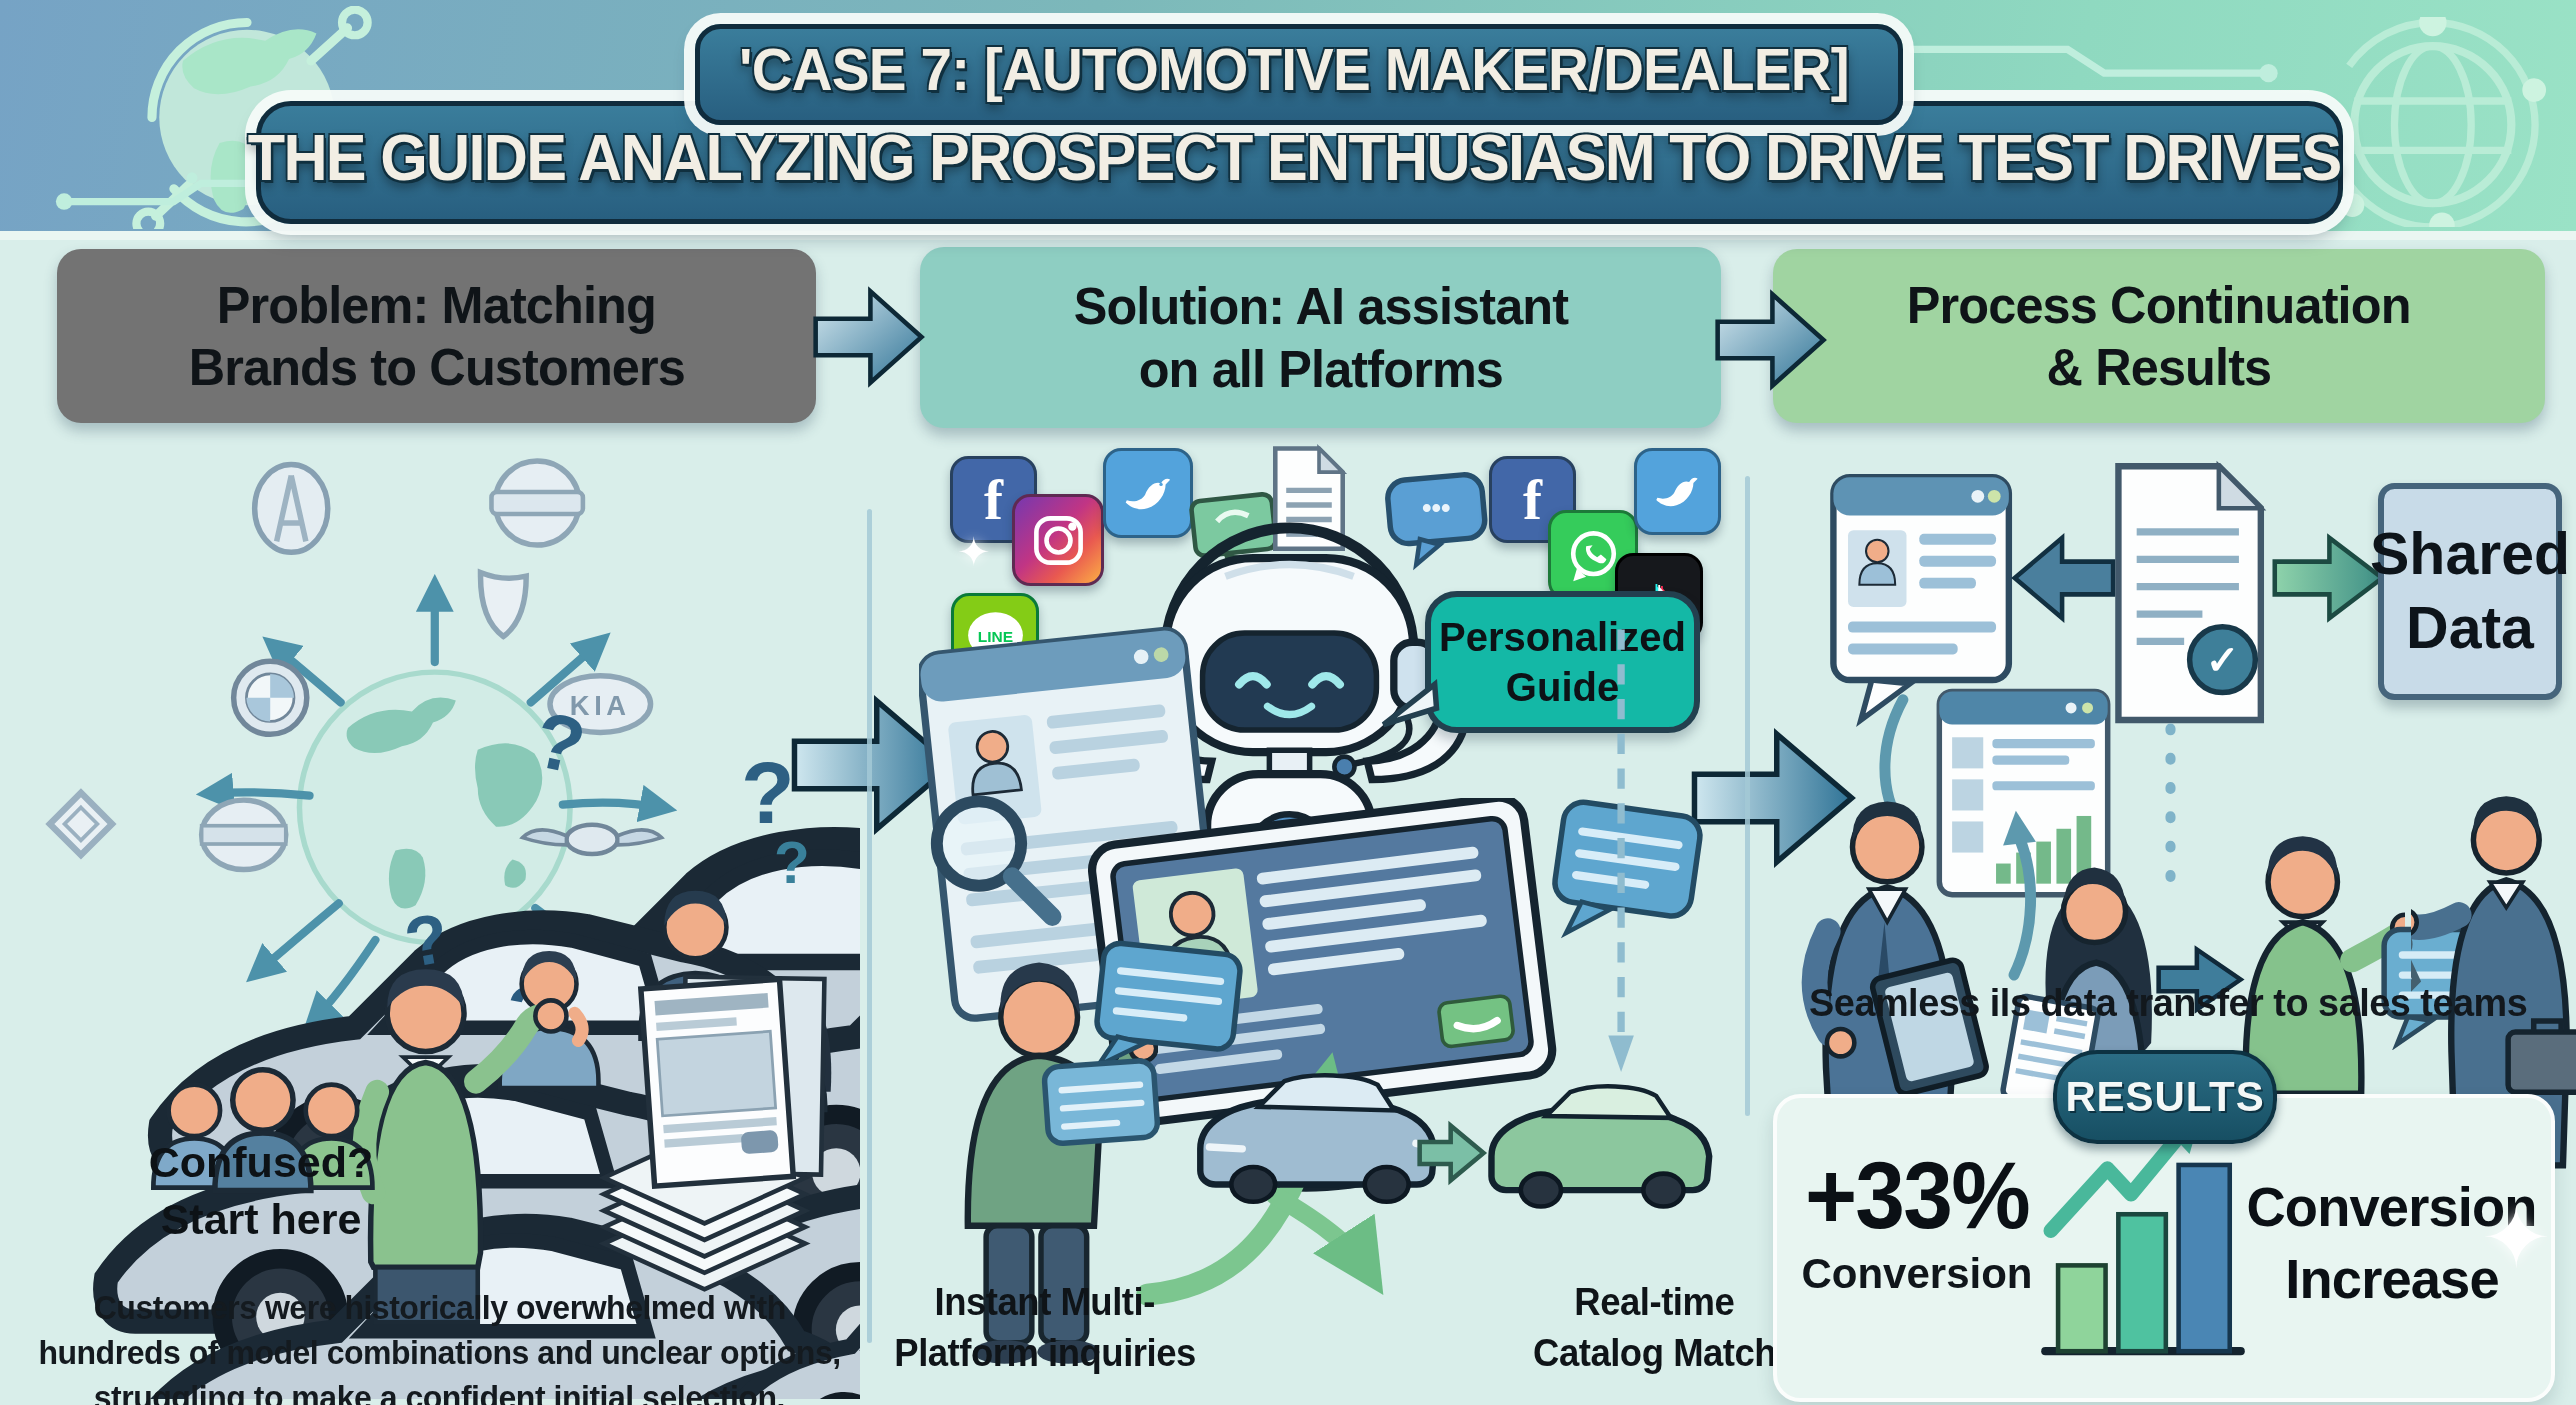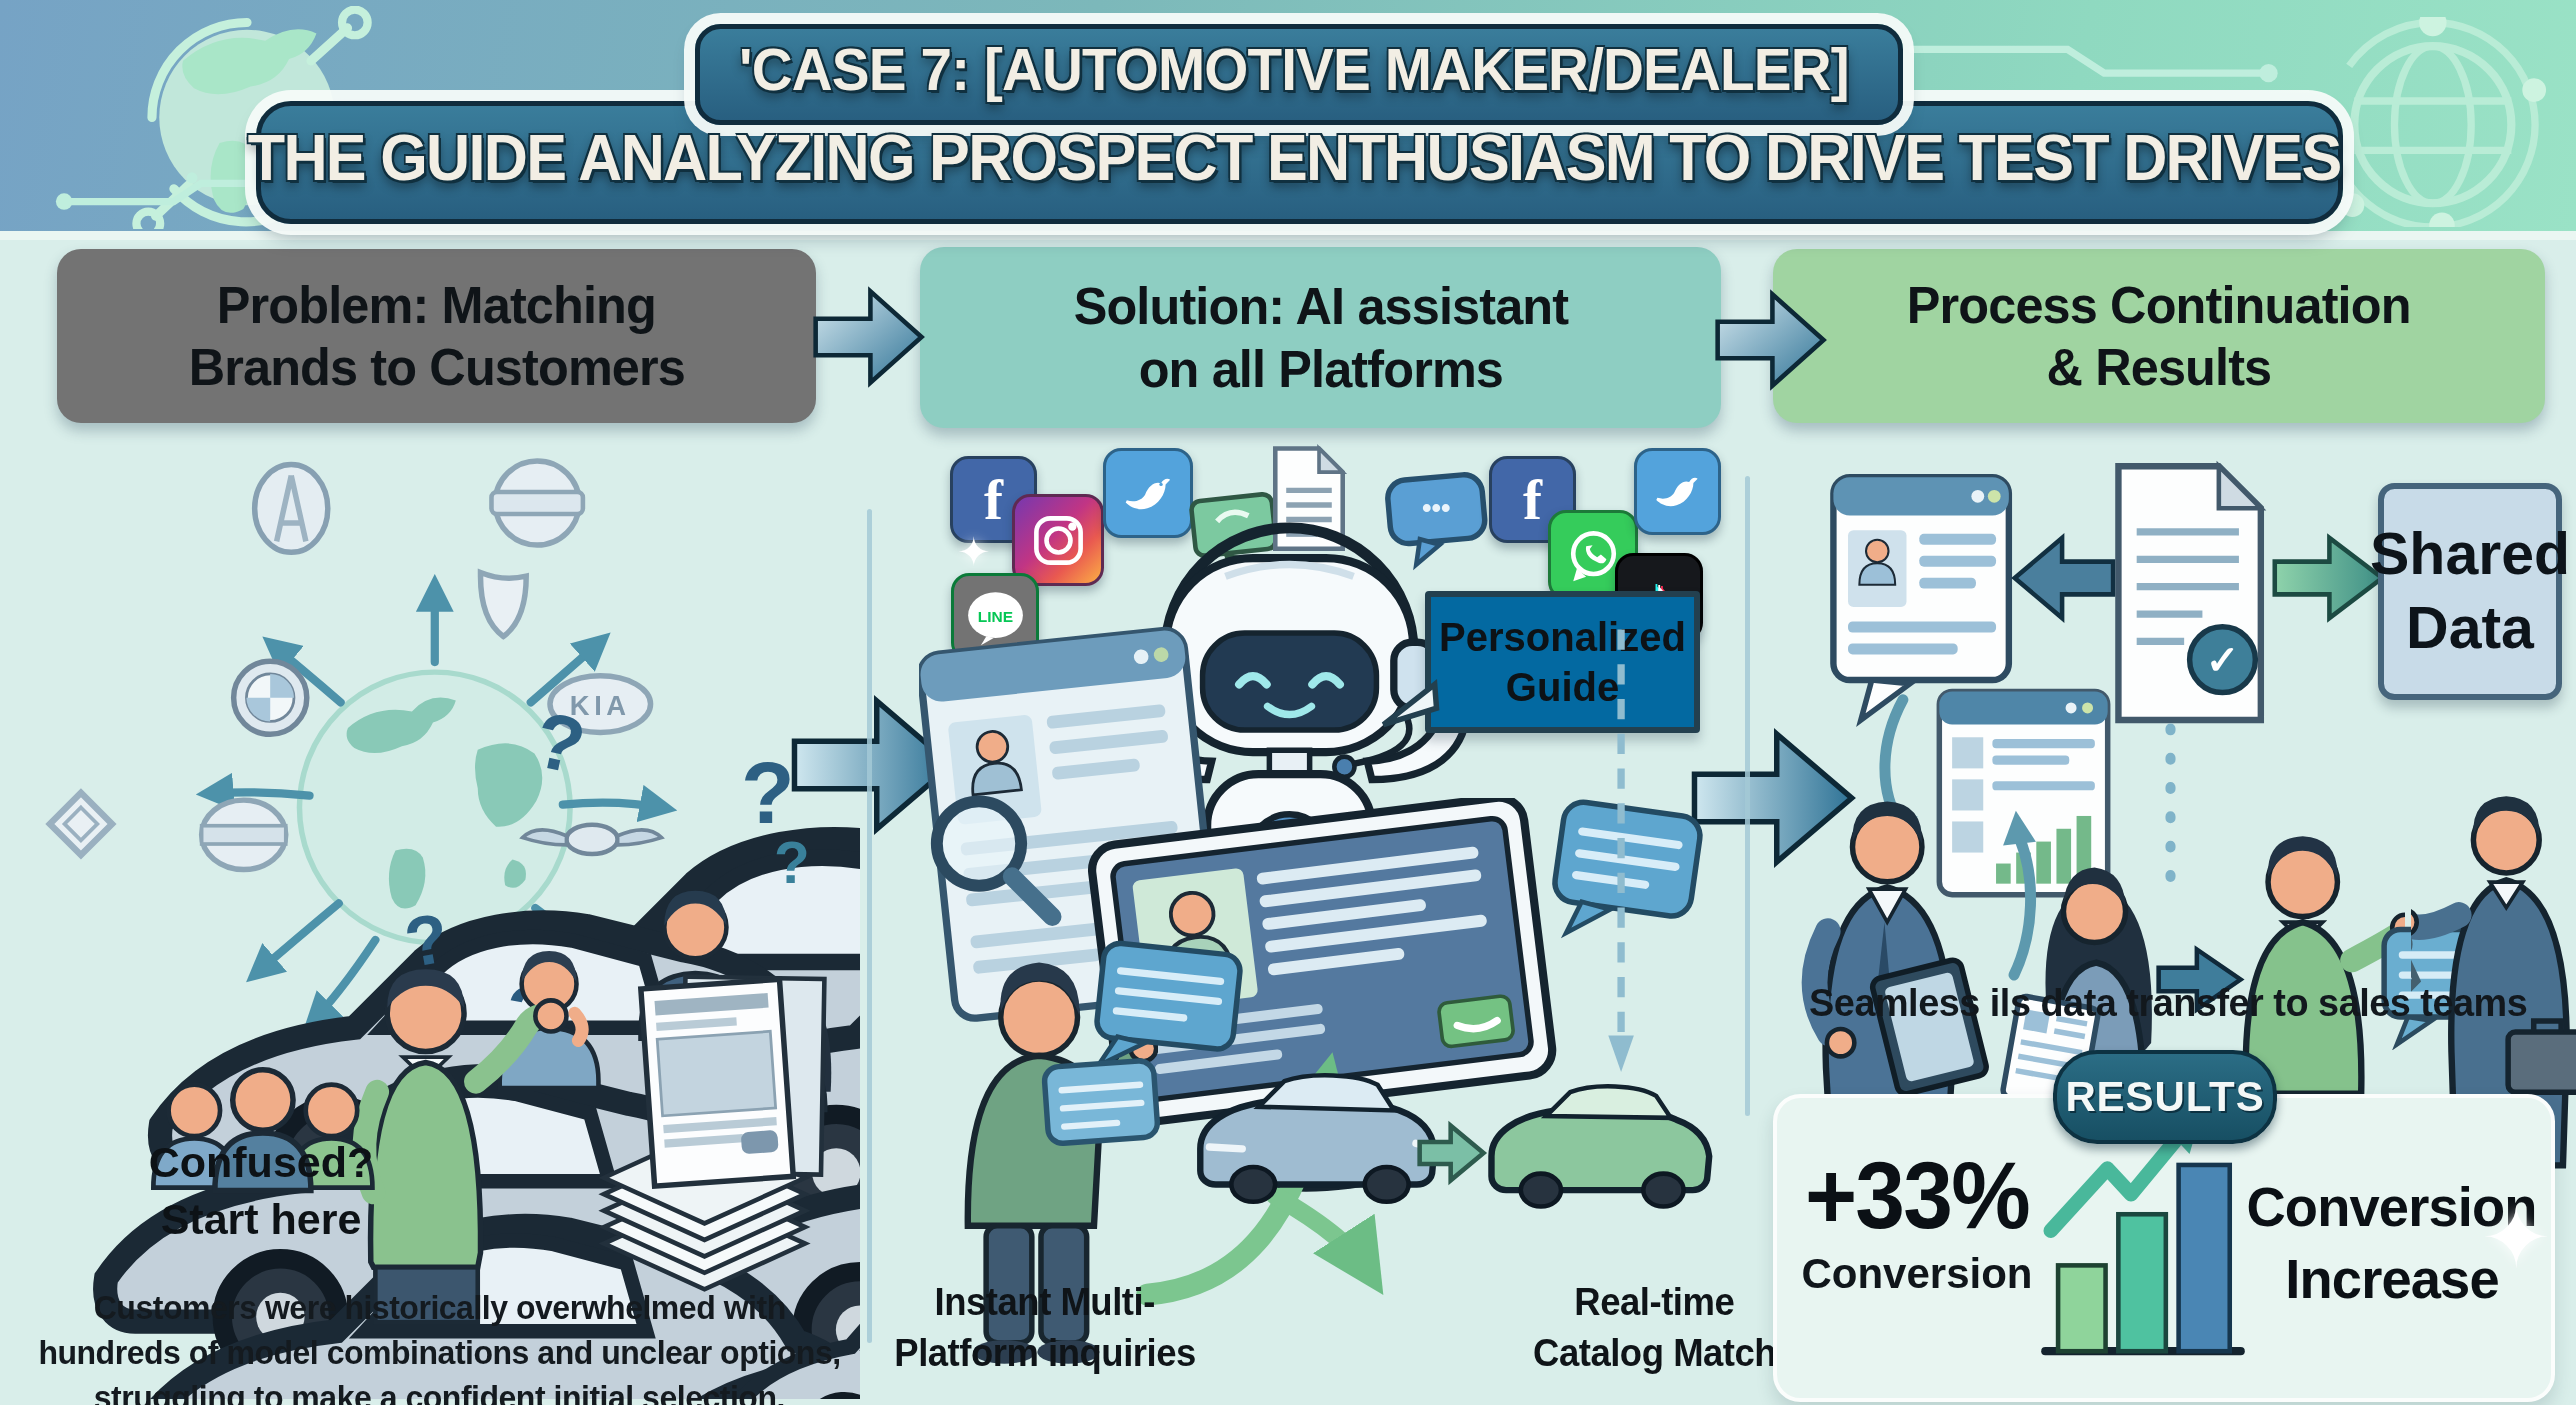--- a/index.html
+++ b/index.html
@@ -18,41 +18,41 @@
   .t1{font-size:59px;letter-spacing:-0.9px;transform:scaleX(.96);}
   .t2{font-size:65px;letter-spacing:-1.8px;transform:scaleX(.94);}
   
   .colhdr{border-radius:24px;box-shadow:0 7.3px 12.8px rgba(40,70,90,.28);}
   .colhdr div{font-size:52px;font-weight:800;color:#0f1418;line-height:1.2;letter-spacing:-0.9px;transform:scaleX(.97);}
   .divider{width:4.6px;background:#a3c9d6;border-radius:2.7px;opacity:.85;}
   
   .confused div{font-size:43px;font-weight:800;color:#0d1216;line-height:1.32;}
   .desc div{font-size:33px;font-weight:700;color:#141a1f;line-height:1.36;letter-spacing:-0.5px;transform:scaleX(.97);white-space:nowrap;}
   .cap div{font-size:38px;font-weight:800;color:#0f1418;line-height:1.33;letter-spacing:-0.5px;transform:scaleX(.96);white-space:nowrap;}
-  .bubble{background:#0369a1;border:6.4px solid #23404f;border-radius:4px;box-shadow:0 7.3px 11px rgba(30,55,70,.25);}
+  .bubble{background:#14b8a6;border:6.4px solid #23404f;border-radius:32px;box-shadow:0 7.3px 11px rgba(30,55,70,.25);}
   .bubble div{font-size:40px;font-weight:800;color:#0d1216;line-height:1.25;}
   .shared-box{background:#c8dbe8;border:6.4px solid #46657c;border-radius:16.5px;box-shadow:0 7.3px 11px rgba(30,55,70,.25);}
   .shared-box div{font-size:59px;font-weight:800;color:#0d141a;line-height:1.25;}
   .transfer{font-size:39px;font-weight:700;color:#12181d;letter-spacing:-0.5px;transform:scaleX(.97);white-space:nowrap;}
   .pill{background:linear-gradient(180deg,#2b6d85,#174f63);border:4.6px solid #0d3242;border-radius:44px;
     box-shadow:0 5.5px 9.1px rgba(10,40,55,.4);}
   .pill div{font-size:42px;font-weight:800;color:#f4f8f7;letter-spacing:0.9px;
     text-shadow:1.8px 1.8px 0 #0d3242;}
   .rescard{background:#e8f5f1;border:4.6px solid #fbfdfc;border-radius:27.4px;box-shadow:0 9.1px 16.5px rgba(30,60,70,.15);}
   .stat-val{font-size:94px;font-weight:900;color:#0b1015;letter-spacing:-1.8px;transform:scaleX(.95);}
   .stat-lab{font-size:42px;font-weight:700;color:#10161b;}
   .outcome div{font-size:56px;font-weight:800;color:#0b1015;line-height:1.28;letter-spacing:-0.9px;transform:scaleX(.97);}
   .sparkle{color:#ffffff;text-shadow:0 0 12.8px rgba(255,255,255,.9);}
   
   .tile{border-radius:18.3px;box-shadow:0 5.5px 9.1px rgba(25,50,65,.3);display:flex;align-items:center;justify-content:center;}
   .fb{background:#4267a8;border:3.7px solid #28415f;}
   .fb span{color:#fff;font-size:57px;font-weight:900;font-family:"Liberation Serif",serif;}
   .tw{background:#53a3dc;border:3.7px solid #2d6389;}
   .ig{background:linear-gradient(135deg,#7638af 0%,#c13584 45%,#e95950 70%,#fcaf45 100%);border:3.7px solid #5e2a52;}
-  .ln{background:#737373;border:3.7px solid #0a7a39;}
+  .ln{background:#84cc16;border:3.7px solid #0a7a39;margin-top:20px;}
   .wa{background:#35cc5b;border:3.7px solid #1d7a39;}
   .tk{background:#16181c;border:3.7px solid #000;}
 </style>
 </head>
 <body>
 
 <div class="stage">
 
   <svg width="0" height="0" style="position:absolute" aria-hidden="true">
     <defs>

